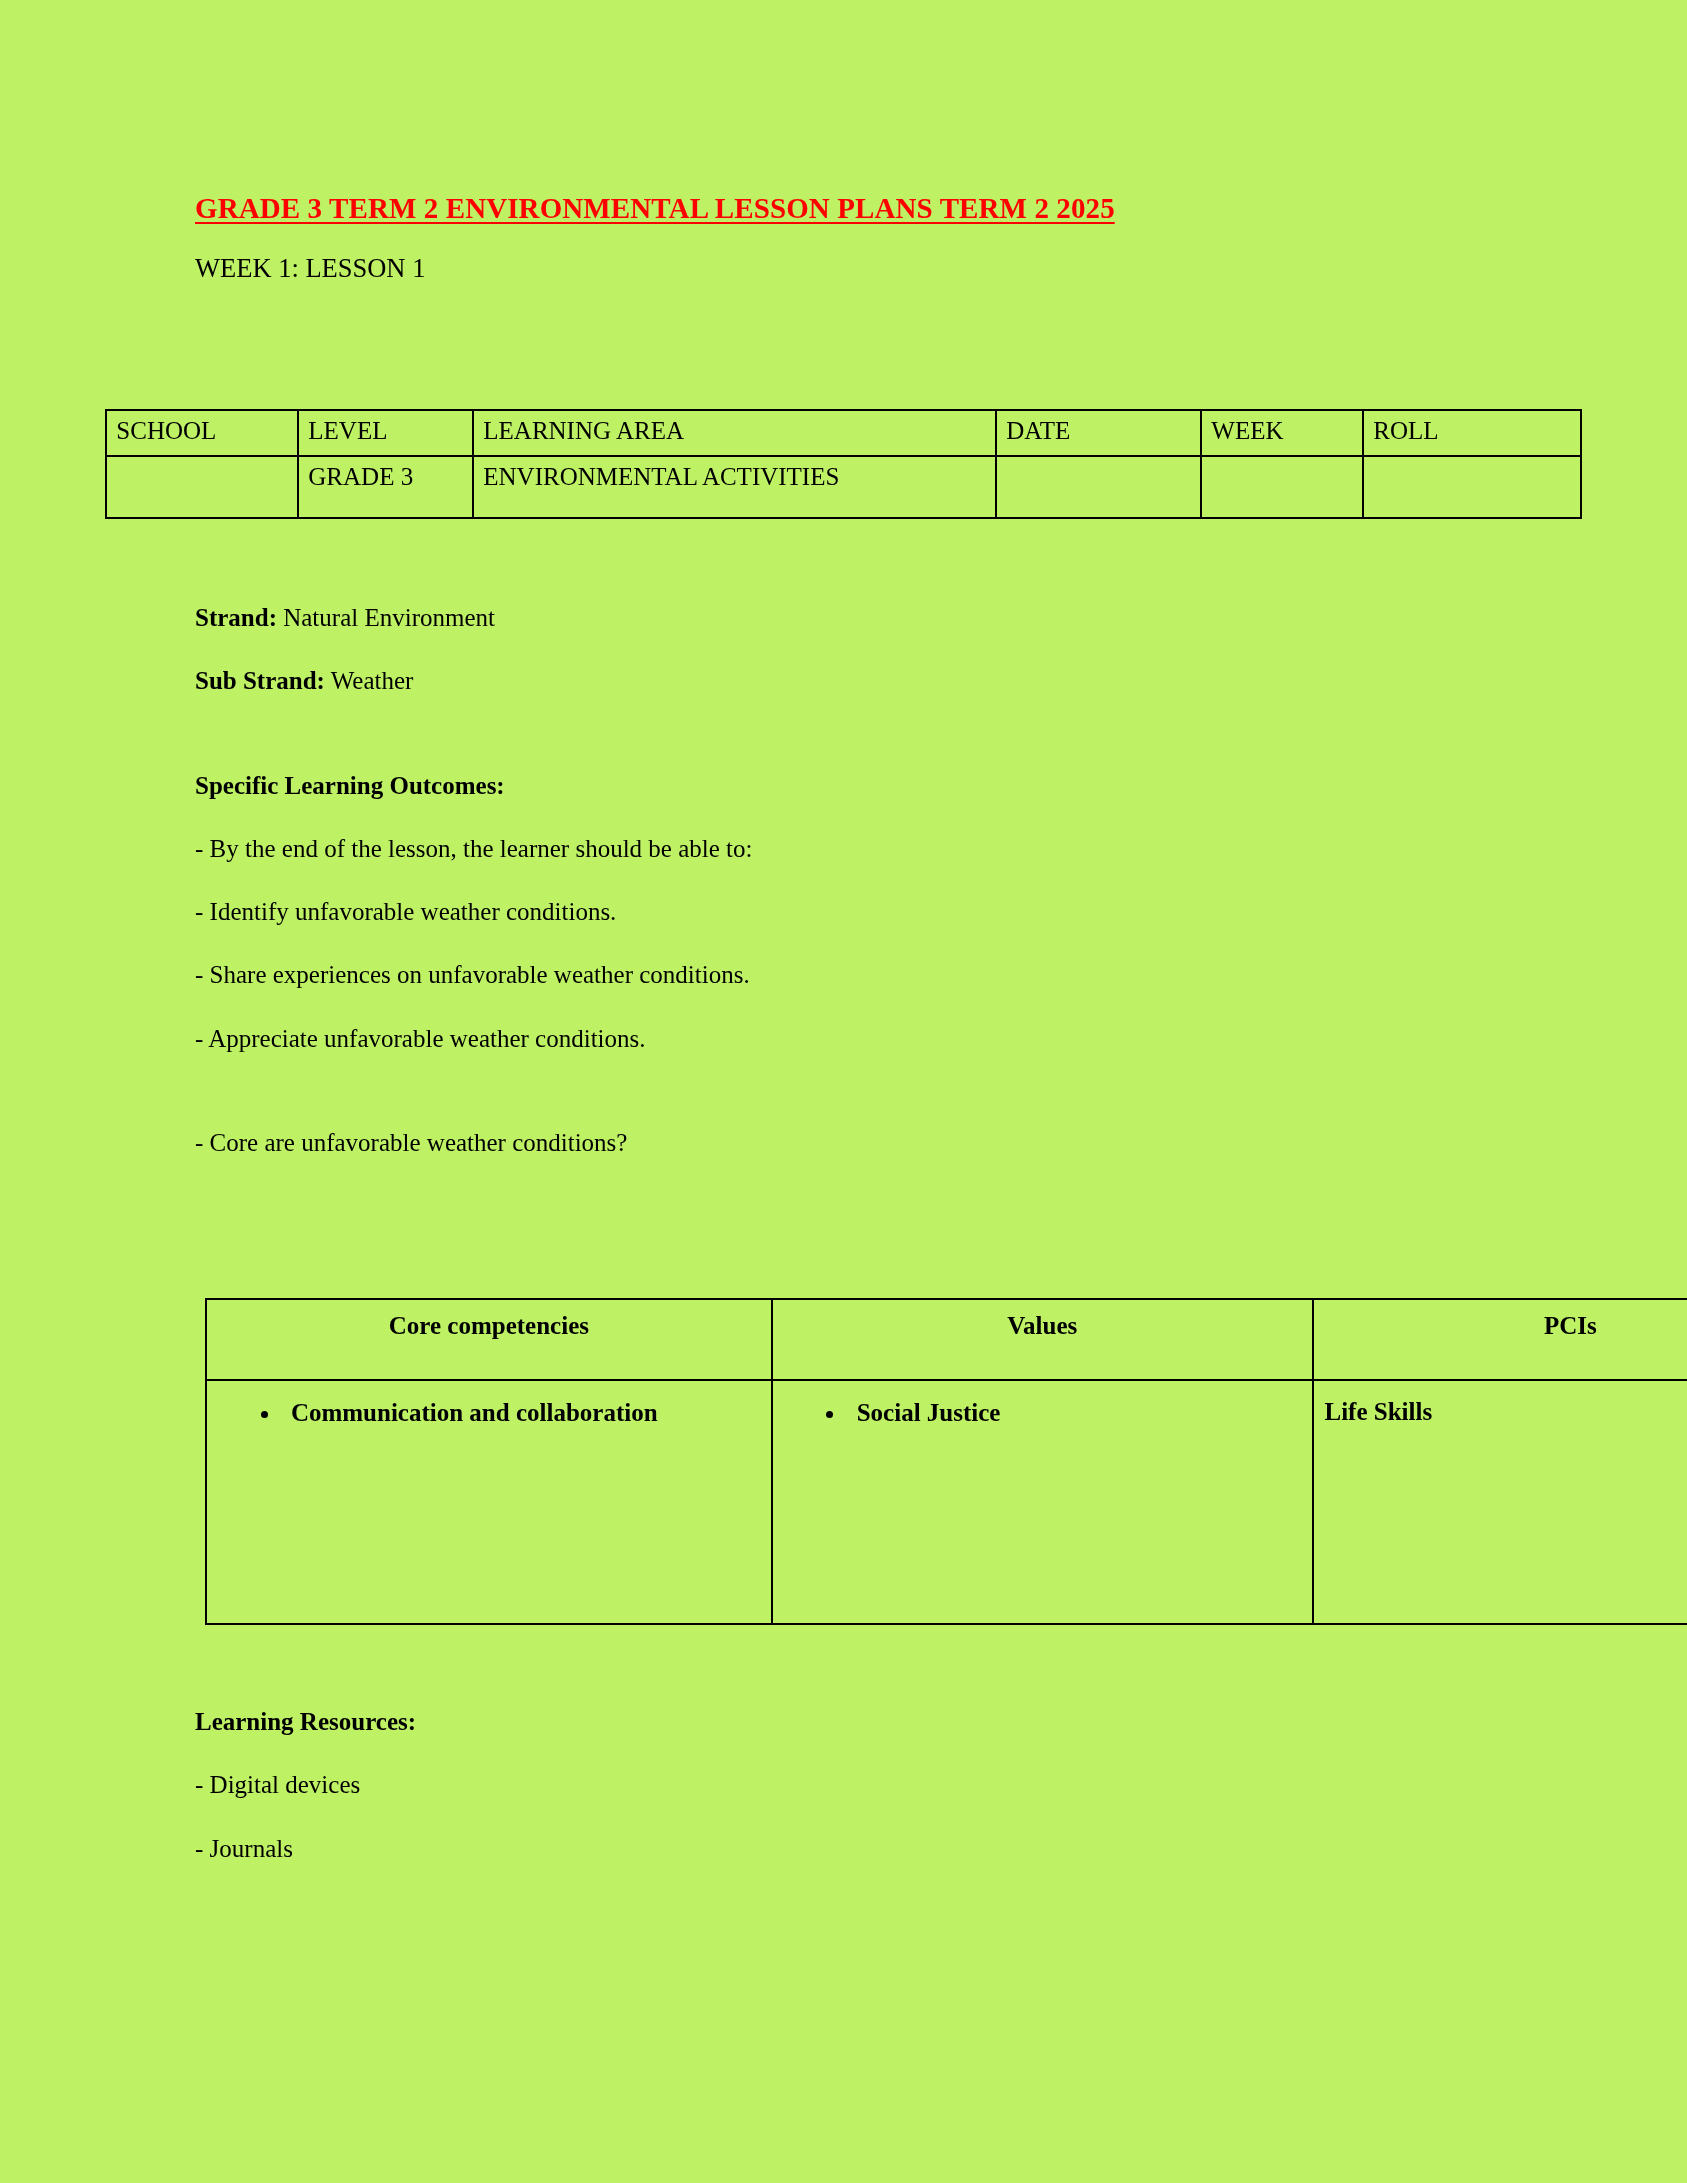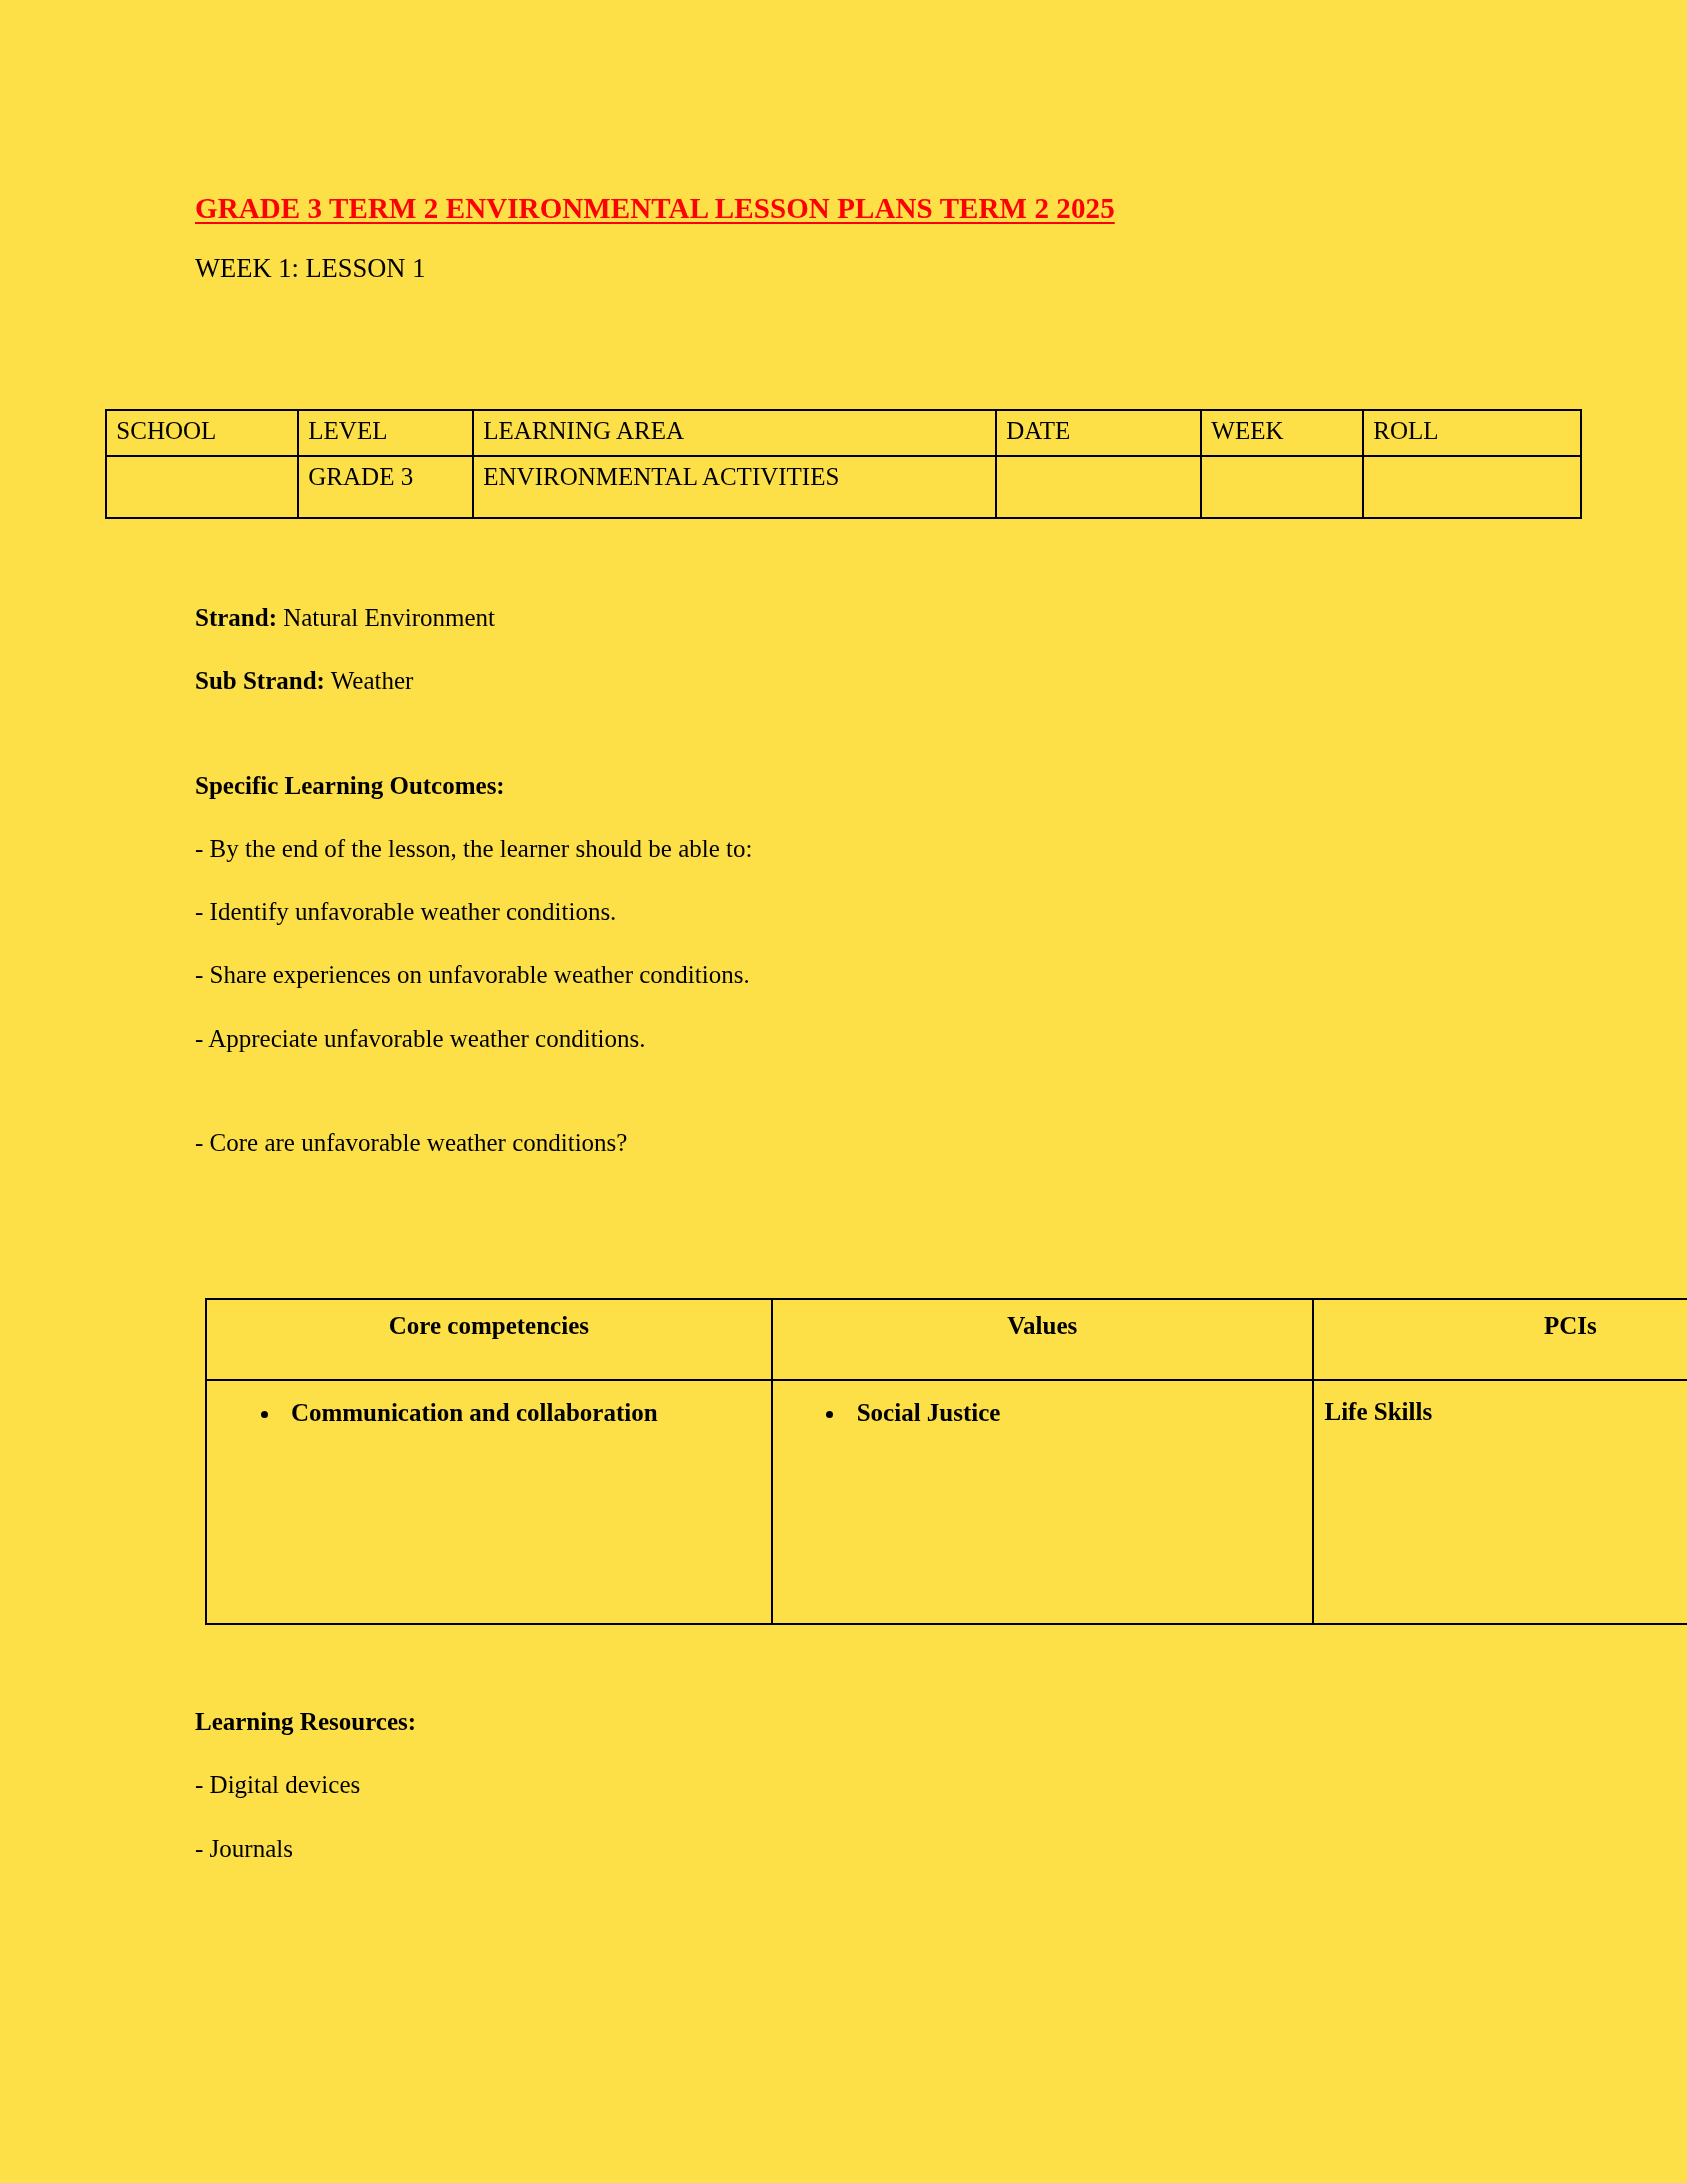--- a/index.html
+++ b/index.html
@@ -9,21 +9,21 @@
   }
   body {
     font-family: "Liberation Serif", "DejaVu Serif", serif;
     color: #000000;
   }
 
   .page {
     position: relative;
     width: 1687px;
     height: 2183px;
-    background: #fde047;
+    background: #bef264;
     box-sizing: border-box;
     padding: 0;
     overflow: hidden;
   }
 
   
   .content {
     position: absolute;
     left: 195px;
     top: 192px;

